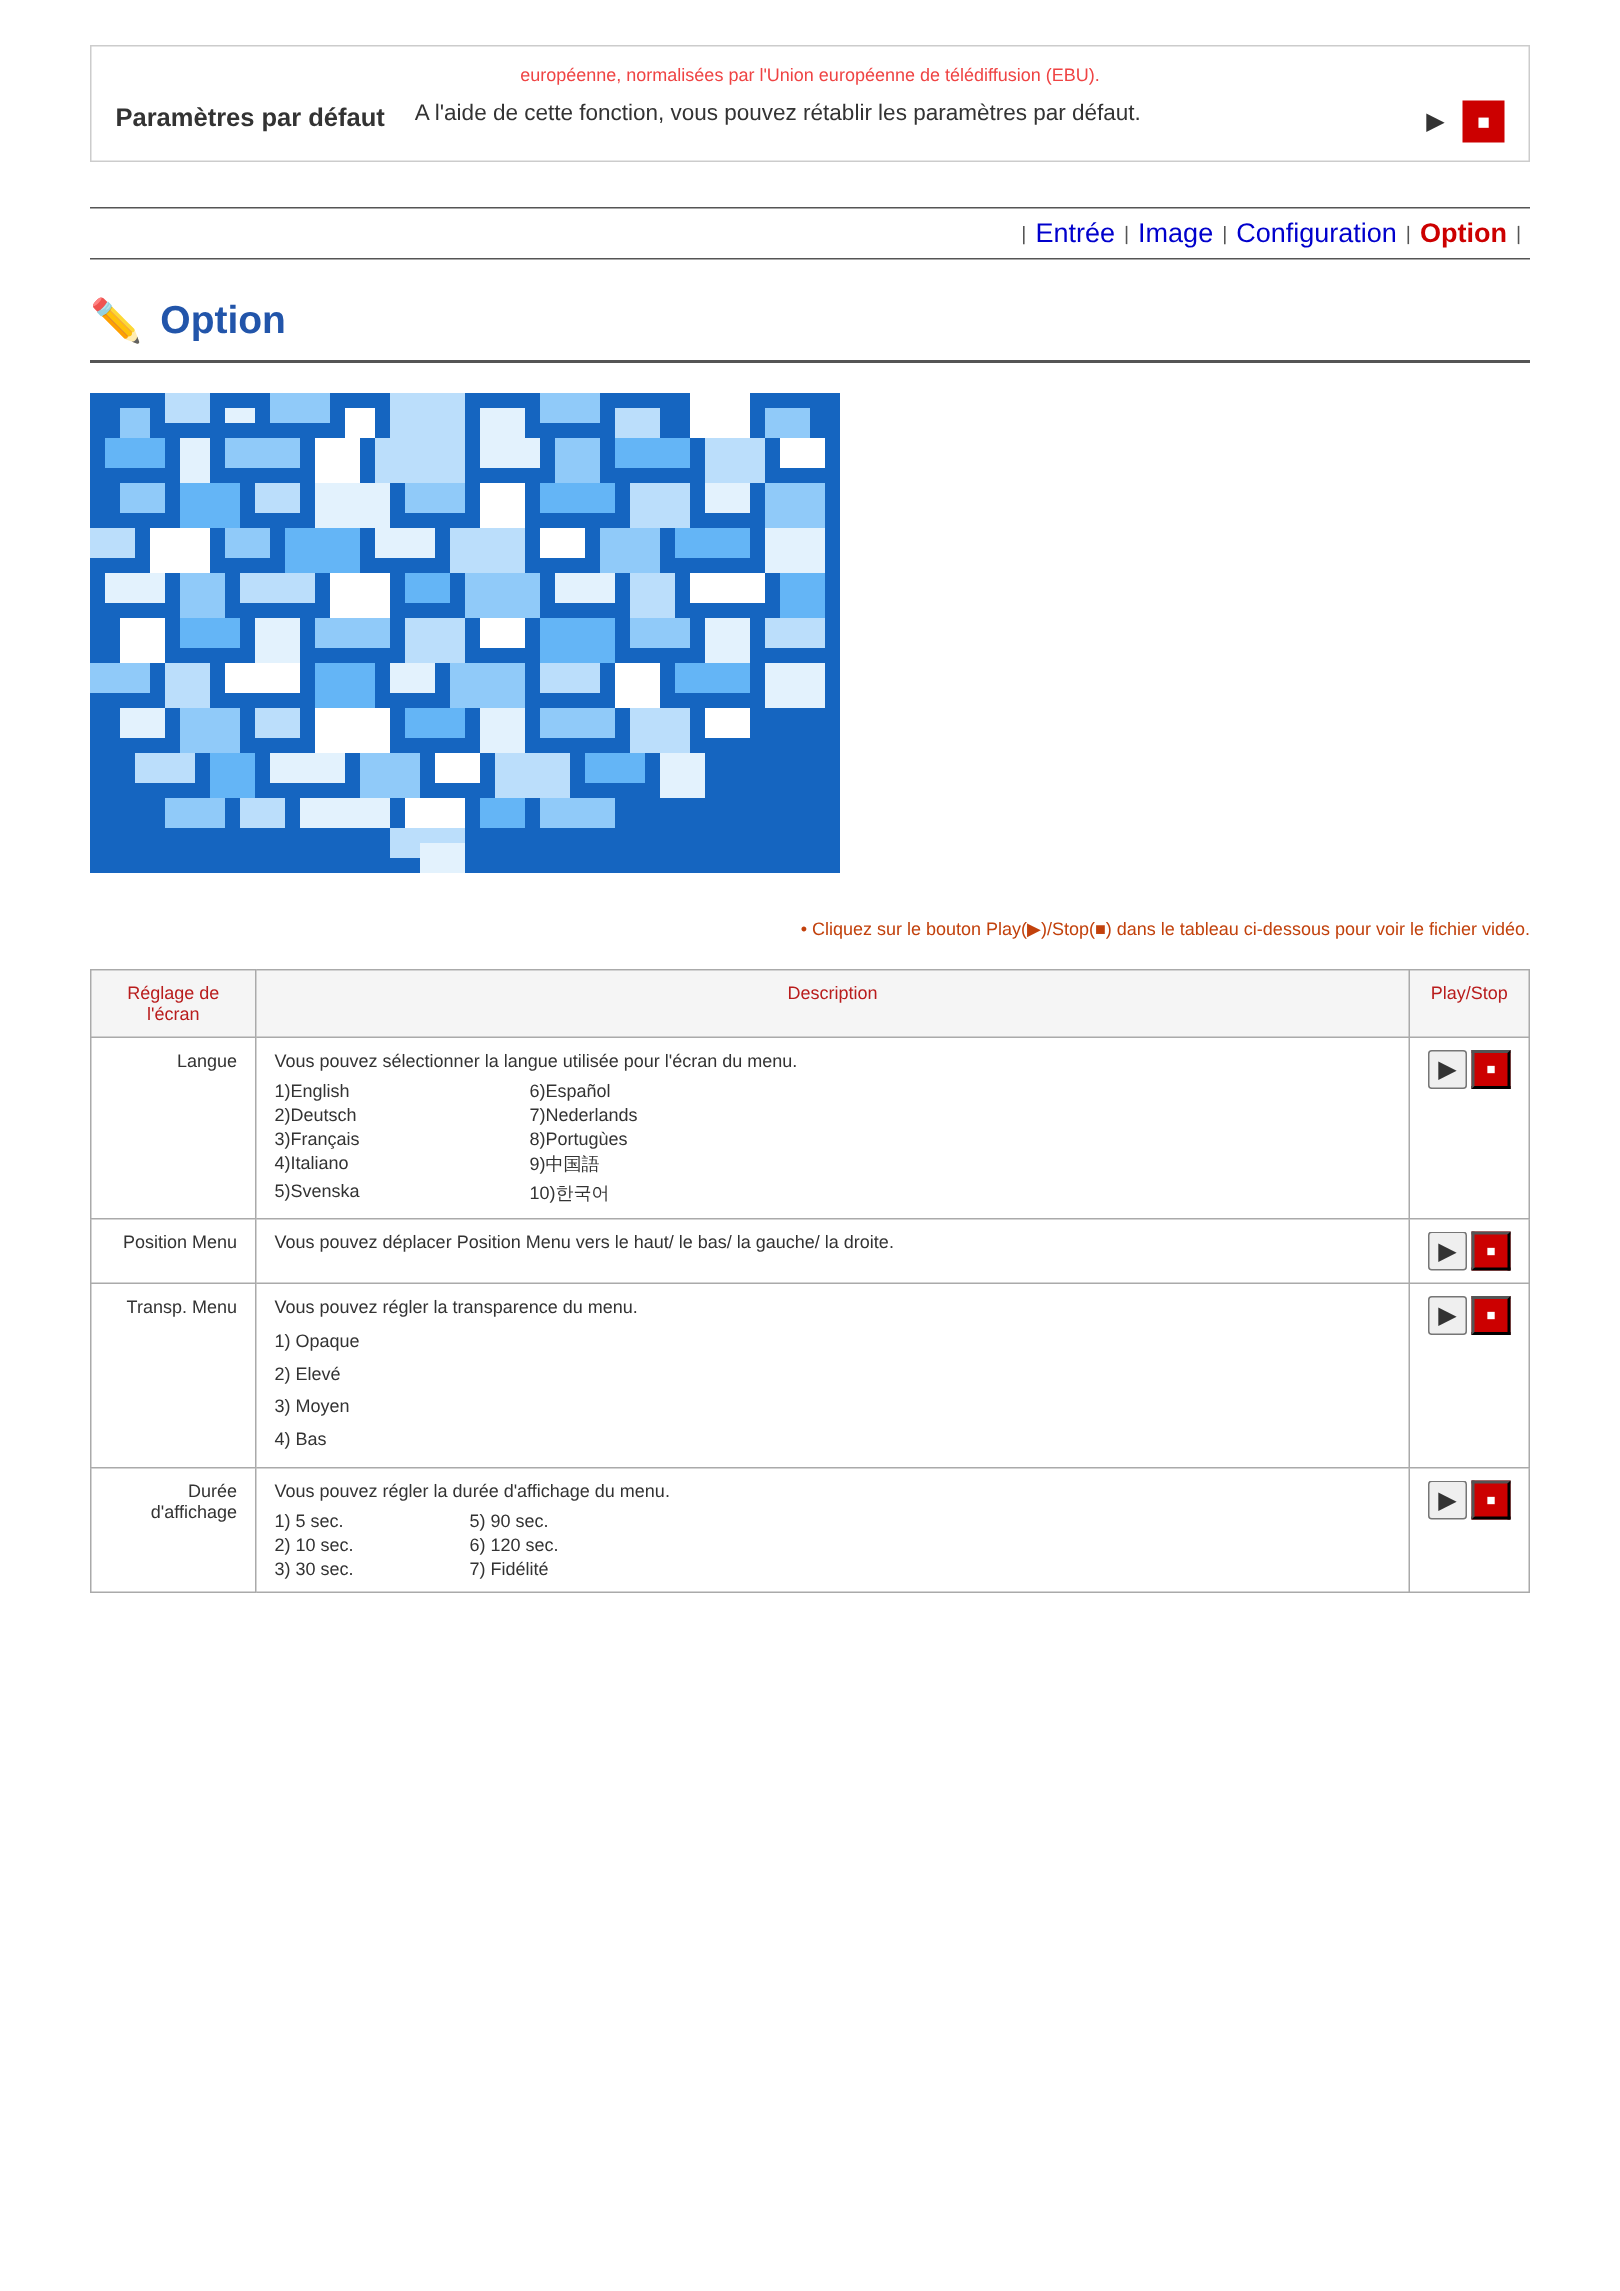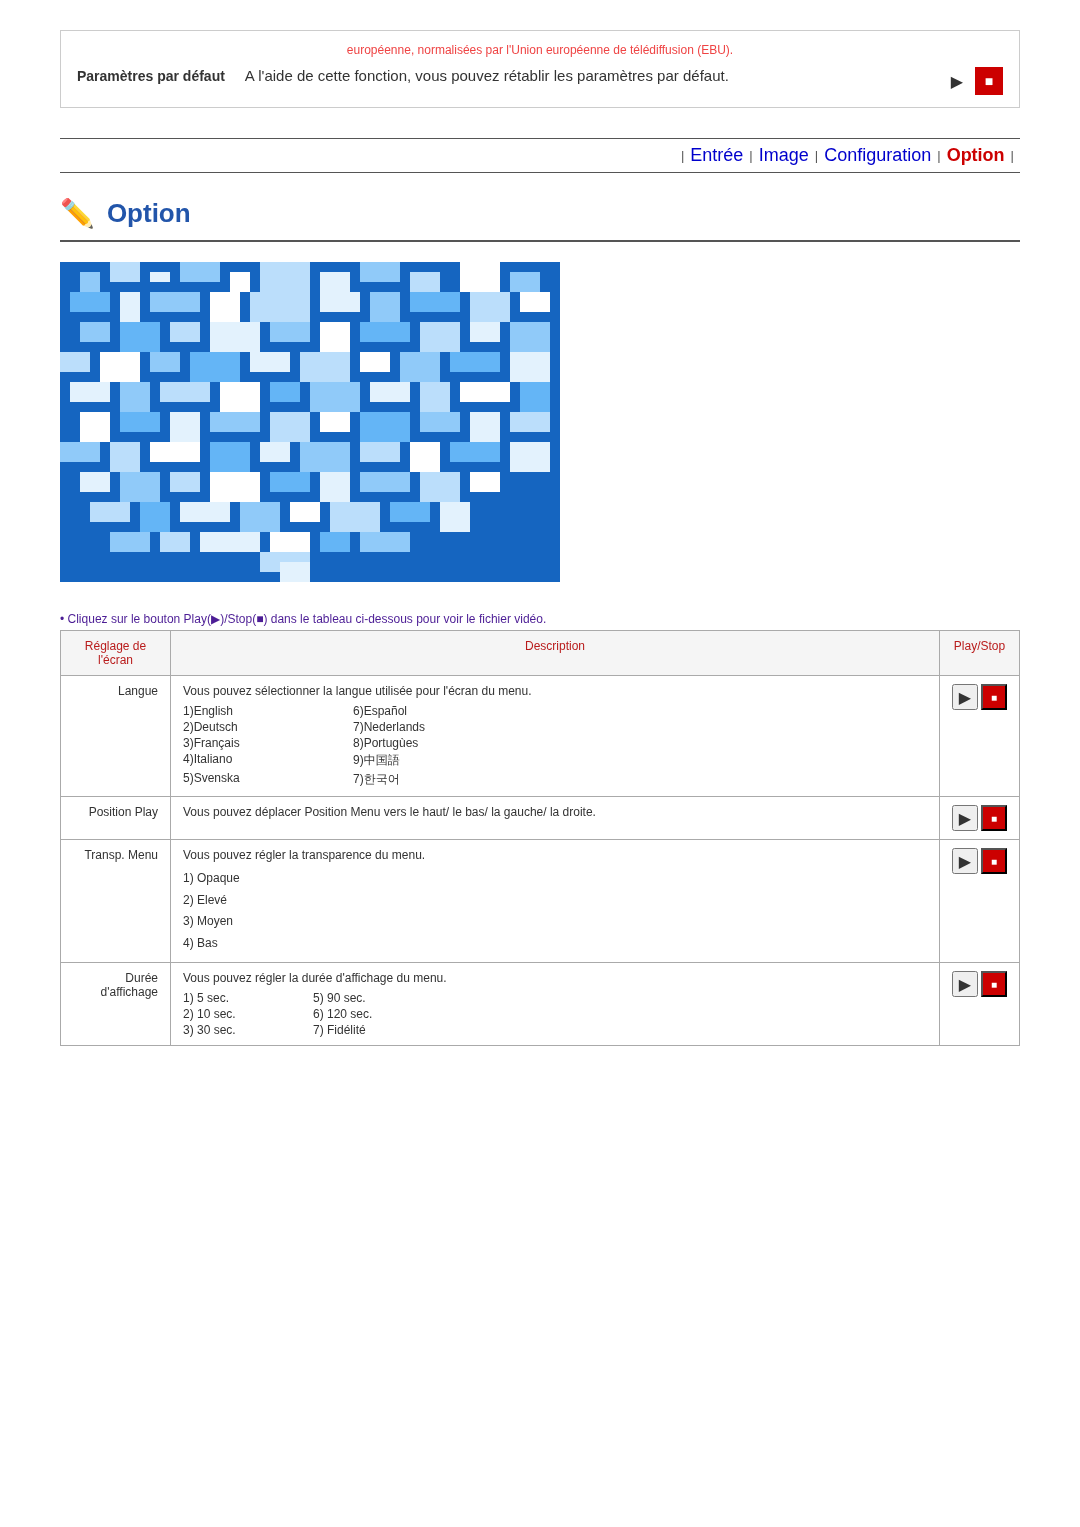--- a/index.html
+++ b/index.html
@@ -21,21 +21,21 @@
       font-size: 12px;
       color: #ef4444;
       margin-bottom: 10px;
     }
     .params-row {
       display: flex;
       align-items: flex-start;
       gap: 20px;
     }
     .params-label {
-      font-size: 14px;
+      font-size: 17px;
       font-weight: bold;
       min-width: 90px;
       line-height: 1.4;
     }
     .params-desc {
       font-size: 15px;
       flex: 1;
     }
     .icon-buttons {
       display: flex;
@@ -114,24 +114,24 @@
       height: 320px;
       overflow: hidden;
     }
     .pixel-canvas {
       width: 100%;
       height: 100%;
     }
 
     
     .table-note {
-      text-align: left;
+      text-align: right;
       font-size: 12px;
-      margin: 30px 60px 4px 60px;
-      color: #4c1d95;
+      margin: 30px 60px 20px 60px;
+      color: #c2410c;
     }
     .main-table {
       margin: 0 60px 40px 60px;
       border: 1px solid #888;
       border-collapse: collapse;
       width: calc(100% - 120px);
     }
     .main-table th, .main-table td {
       border: 1px solid #aaa;
       padding: 8px 12px;
@@ -357,33 +357,33 @@
         <div class="lang-list">
           <span>1)English</span>
           <span>6)Español</span>
           <span>2)Deutsch</span>
           <span>7)Nederlands</span>
           <span>3)Français</span>
           <span>8)Portugùes</span>
           <span>4)Italiano</span>
           <span>9)中国語</span>
           <span>5)Svenska</span>
-          <span>7)한국어</span>
+          <span>10)한국어</span>
         </div>
       </td>
       <td class="col-playstop">
         <div class="play-stop-icons">
           <button class="ps-icon ps-play">▶</button>
           <button class="ps-icon ps-stop">■</button>
         </div>
       </td>
     </tr>
 
     <tr>
-      <td class="col-setting">Position Play</td>
+      <td class="col-setting">Position Menu</td>
       <td class="col-desc">
         <div>Vous pouvez déplacer Position Menu vers le haut/ le bas/ la gauche/ la droite.</div>
       </td>
       <td class="col-playstop">
         <div class="play-stop-icons">
           <button class="ps-icon ps-play">▶</button>
           <button class="ps-icon ps-stop">■</button>
         </div>
       </td>
     </tr>

